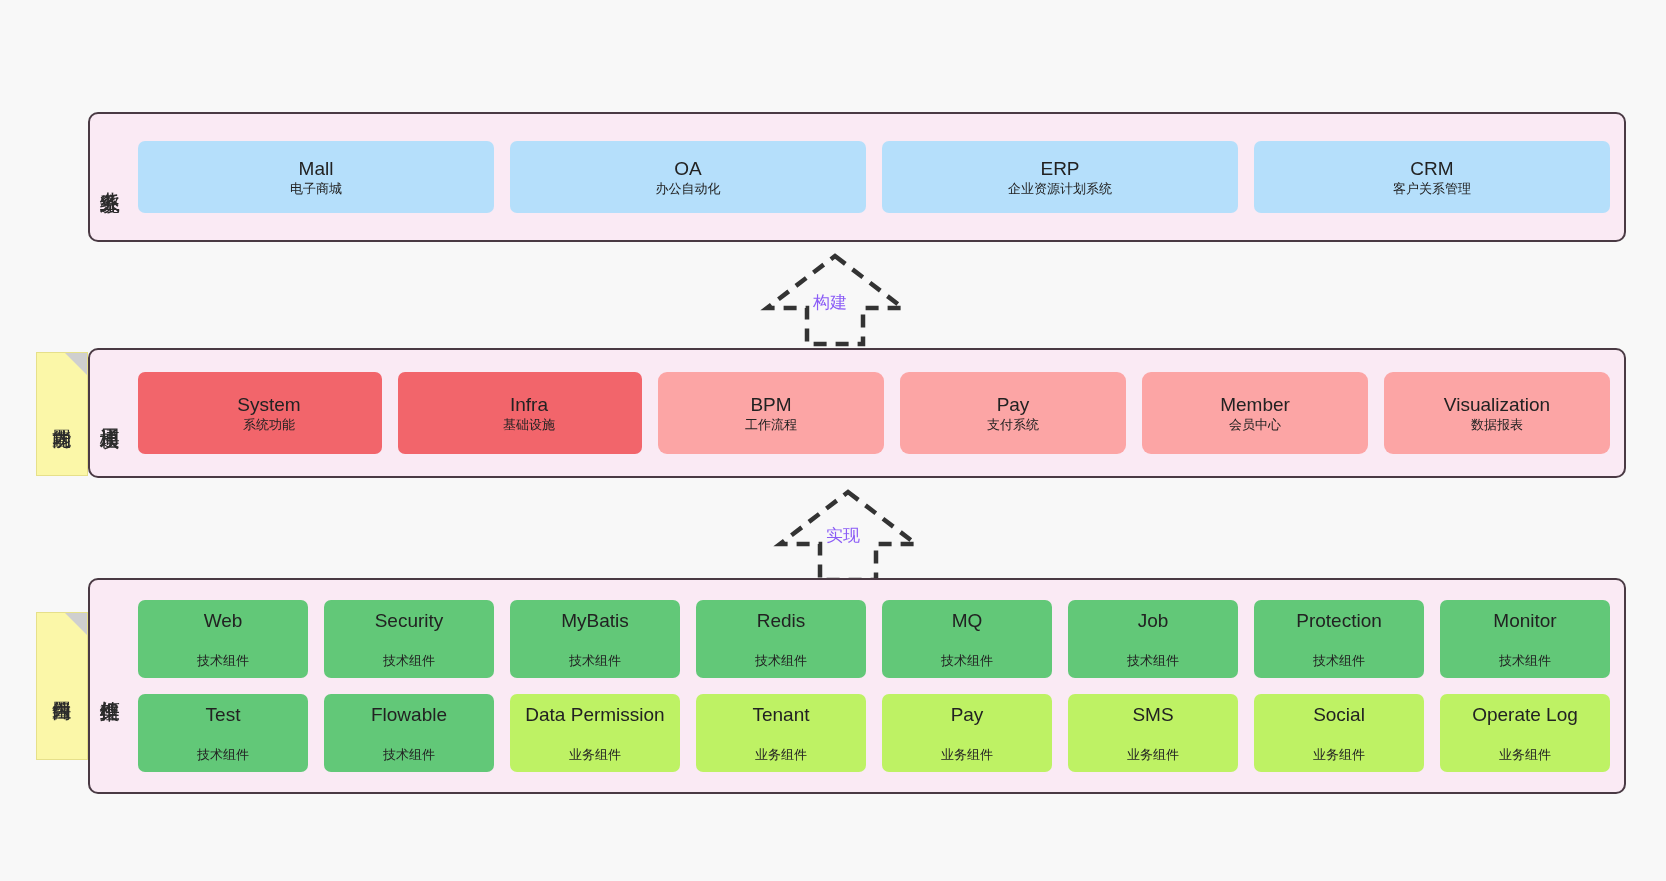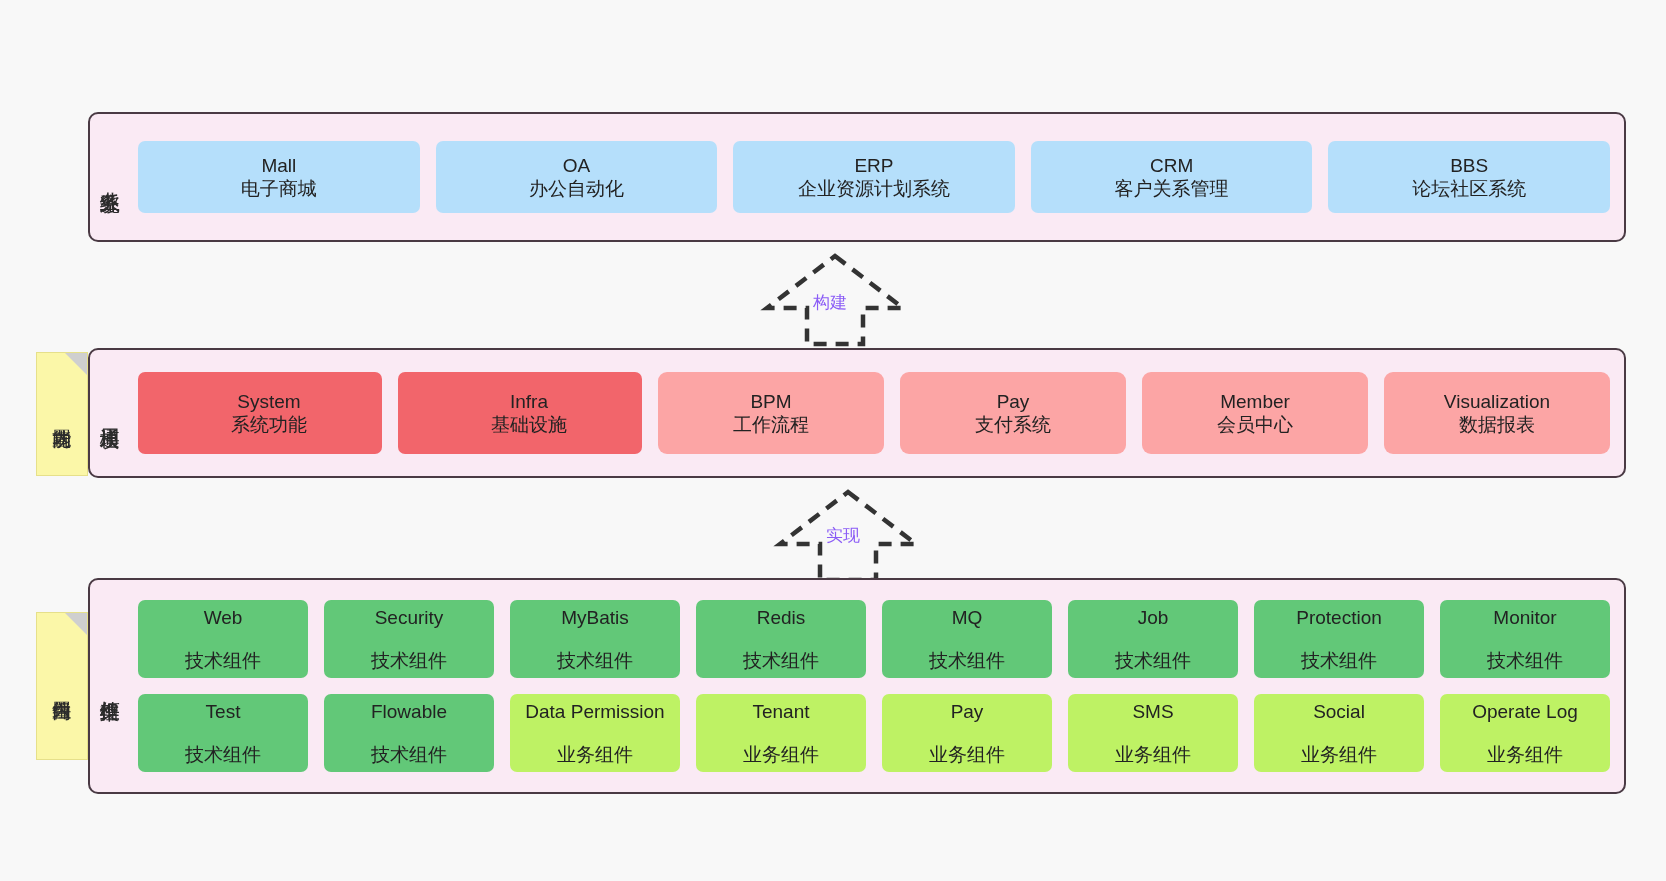--- a/index.html
+++ b/index.html
@@ -59,21 +59,21 @@
     align-items:center;
     justify-content:center;
     text-align:center;
     line-height:1.22;
     font-size:19px;
     color:#222;
     box-sizing:border-box;
     padding:4px 6px;
   }
   .cell .en{font-size:19px;}
-  .cell .cn{font-size:19px;}
+  .cell .cn{font-size:13px;}
 
   
   .c-blue      {background:#b5dffb;}
   .c-red       {background:#f2656b;padding-left:24px;}
   .c-pink      {background:#fca5a5;border-radius:9px;}
   .c-green     {background:#62c878;}
   .c-lightgreen{background:#bef264;}
 
   
   #band-business{left:88px;top:112px;width:1538px;height:130px;}
@@ -144,24 +144,20 @@
           <span class="cn">办公自动化</span>
         </div>
         <div class="cell c-blue">
           <span class="en">ERP</span>
           <span class="cn">企业资源计划系统</span>
         </div>
         <div class="cell c-blue">
           <span class="en">CRM</span>
           <span class="cn">客户关系管理</span>
         </div>
-        <div class="cell c-blue">
-          <span class="en">BBS</span>
-          <span class="cn">论坛社区系统</span>
-        </div>
       </div>
     </div>
   </div>
 
   <div class="connector" id="conn-build">
     <svg width="160" height="96" viewBox="0 0 160 96">
       <path d="M80 4 L148 56 L108 56 L108 92 L52 92 L52 56 L12 56 Z" fill="none" stroke="#333333" stroke-width="4.5" stroke-dasharray="13,9" stroke-linejoin="miter"></path>
     </svg>
     <span class="conn-label">构建</span>
   </div>

